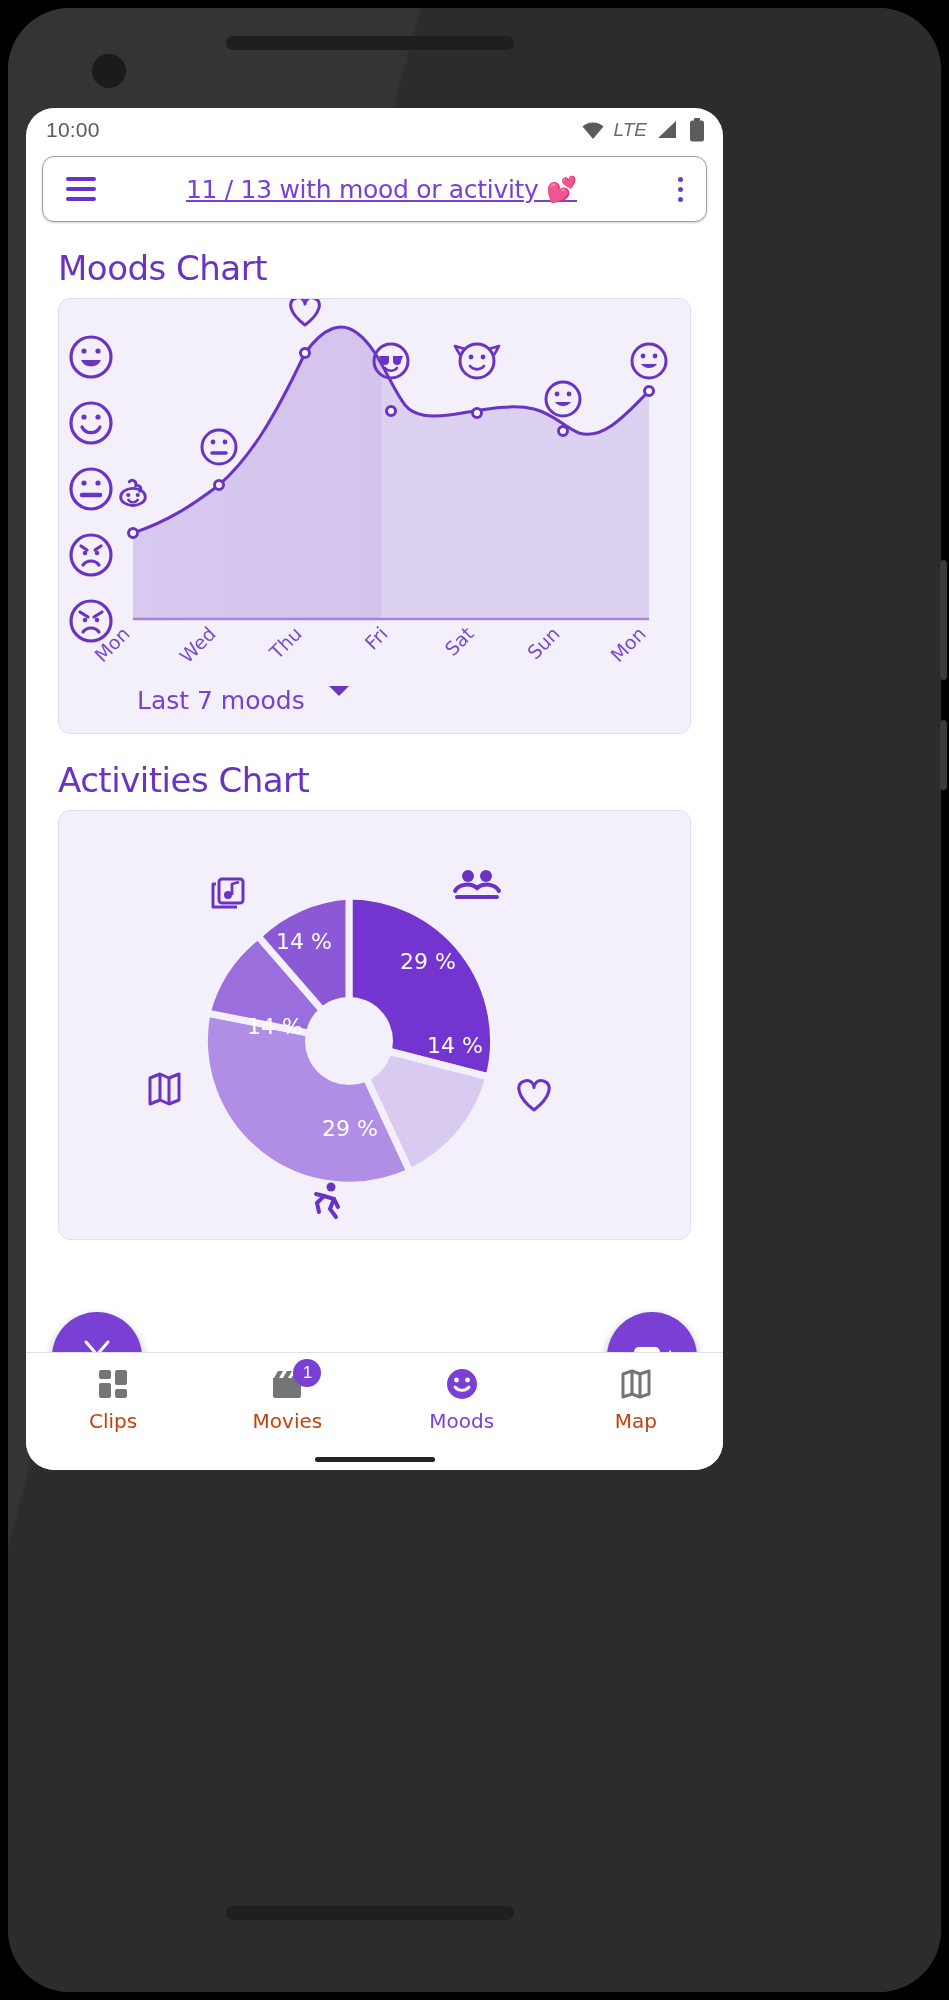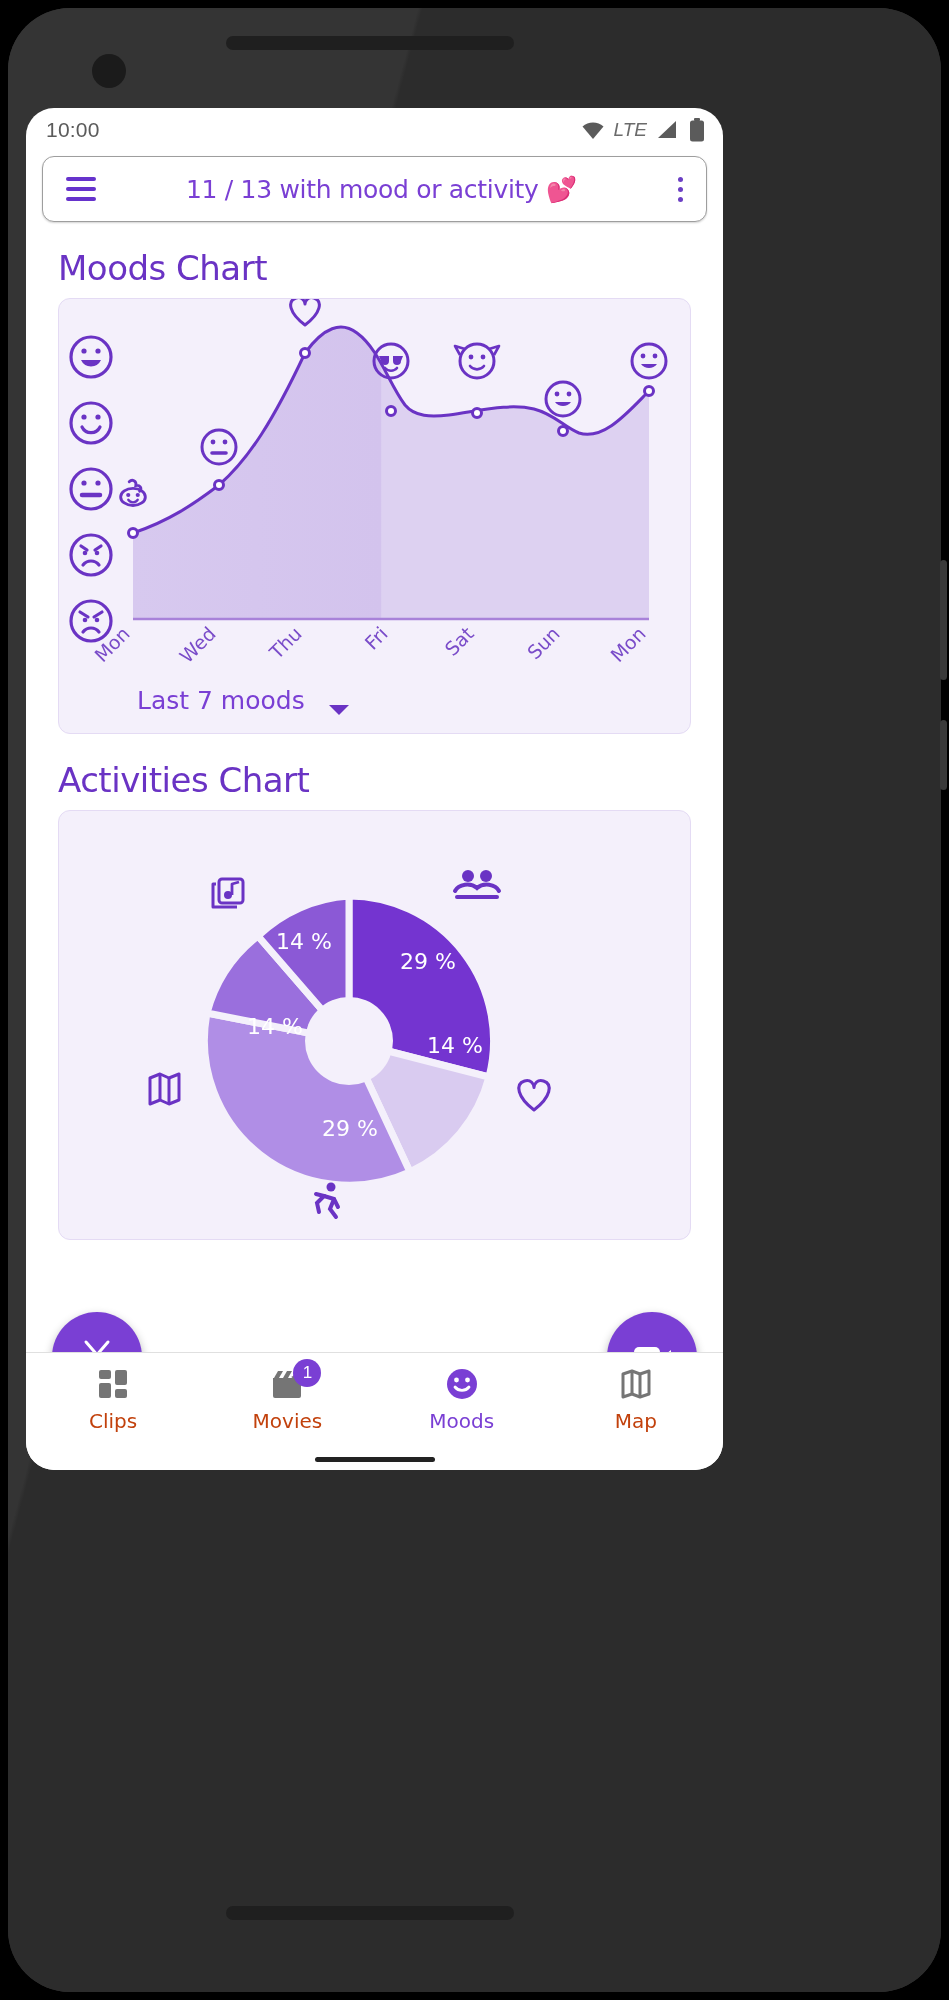--- a/index.html
+++ b/index.html
@@ -93,20 +93,21 @@
   .hamburger span {
     display: block; width: 30px; height: 4px;
     background: #6633cc; border-radius: 2px;
   }
   .appbar-title {
     flex: 1; text-align: center;
     font-size: 25px; color: #7a3fd4;
     font-family: "DejaVu Sans", sans-serif;
     letter-spacing: -.3px;
     white-space: nowrap;
+    text-decoration: underline;
   }
   .kebab {
     width: 52px; display: flex; flex-direction: column;
     align-items: center; justify-content: center; gap: 5px;
   }
   .kebab i {
     width: 5px; height: 5px; border-radius: 50%;
     background: #6b3fc4; display: block;
   }
 
@@ -126,21 +127,21 @@
     border-radius: 12px;
     position: relative;
   }
   .card-mood { height: 436px; }
   .card-act  { height: 430px; overflow: hidden; }
 
   
   .mood-svg { display: block; }
   .dropdown {
     position: absolute; left: 78px; bottom: 18px;
-    display: flex; align-items: flex-end; gap: 24px;
+    display: flex; align-items: flex-start; gap: 24px;
   }
   .dropdown-label {
     font-size: 25px; color: #7a3fd4;
     font-family: "DejaVu Sans", sans-serif;
   }
   .caret {
     width: 0; height: 0;
     border-left: 10px solid transparent;
     border-right: 10px solid transparent;
     border-top: 10px solid #6a33c4;

